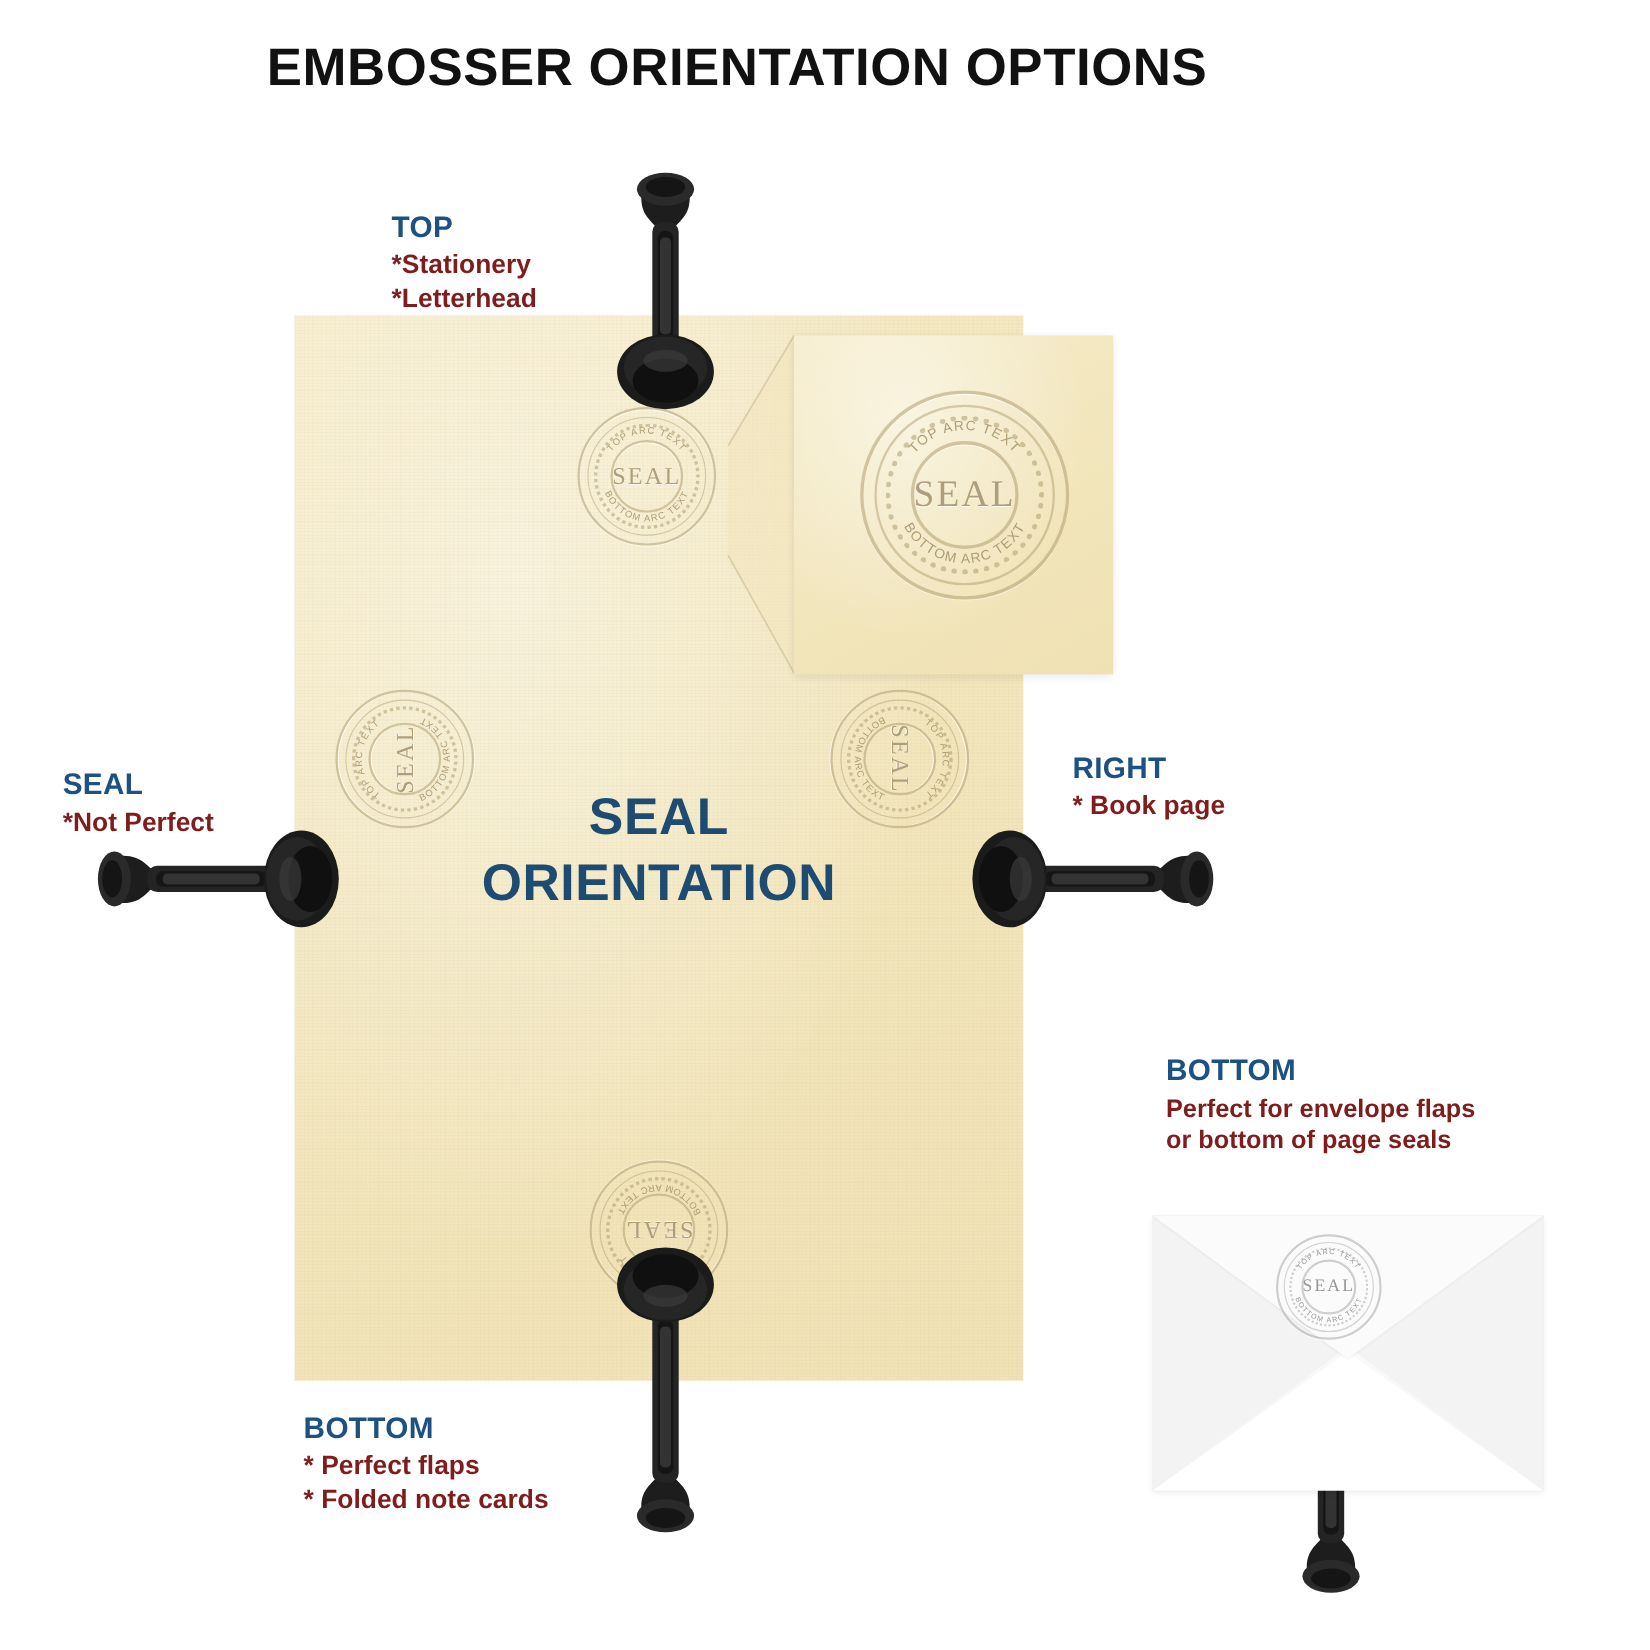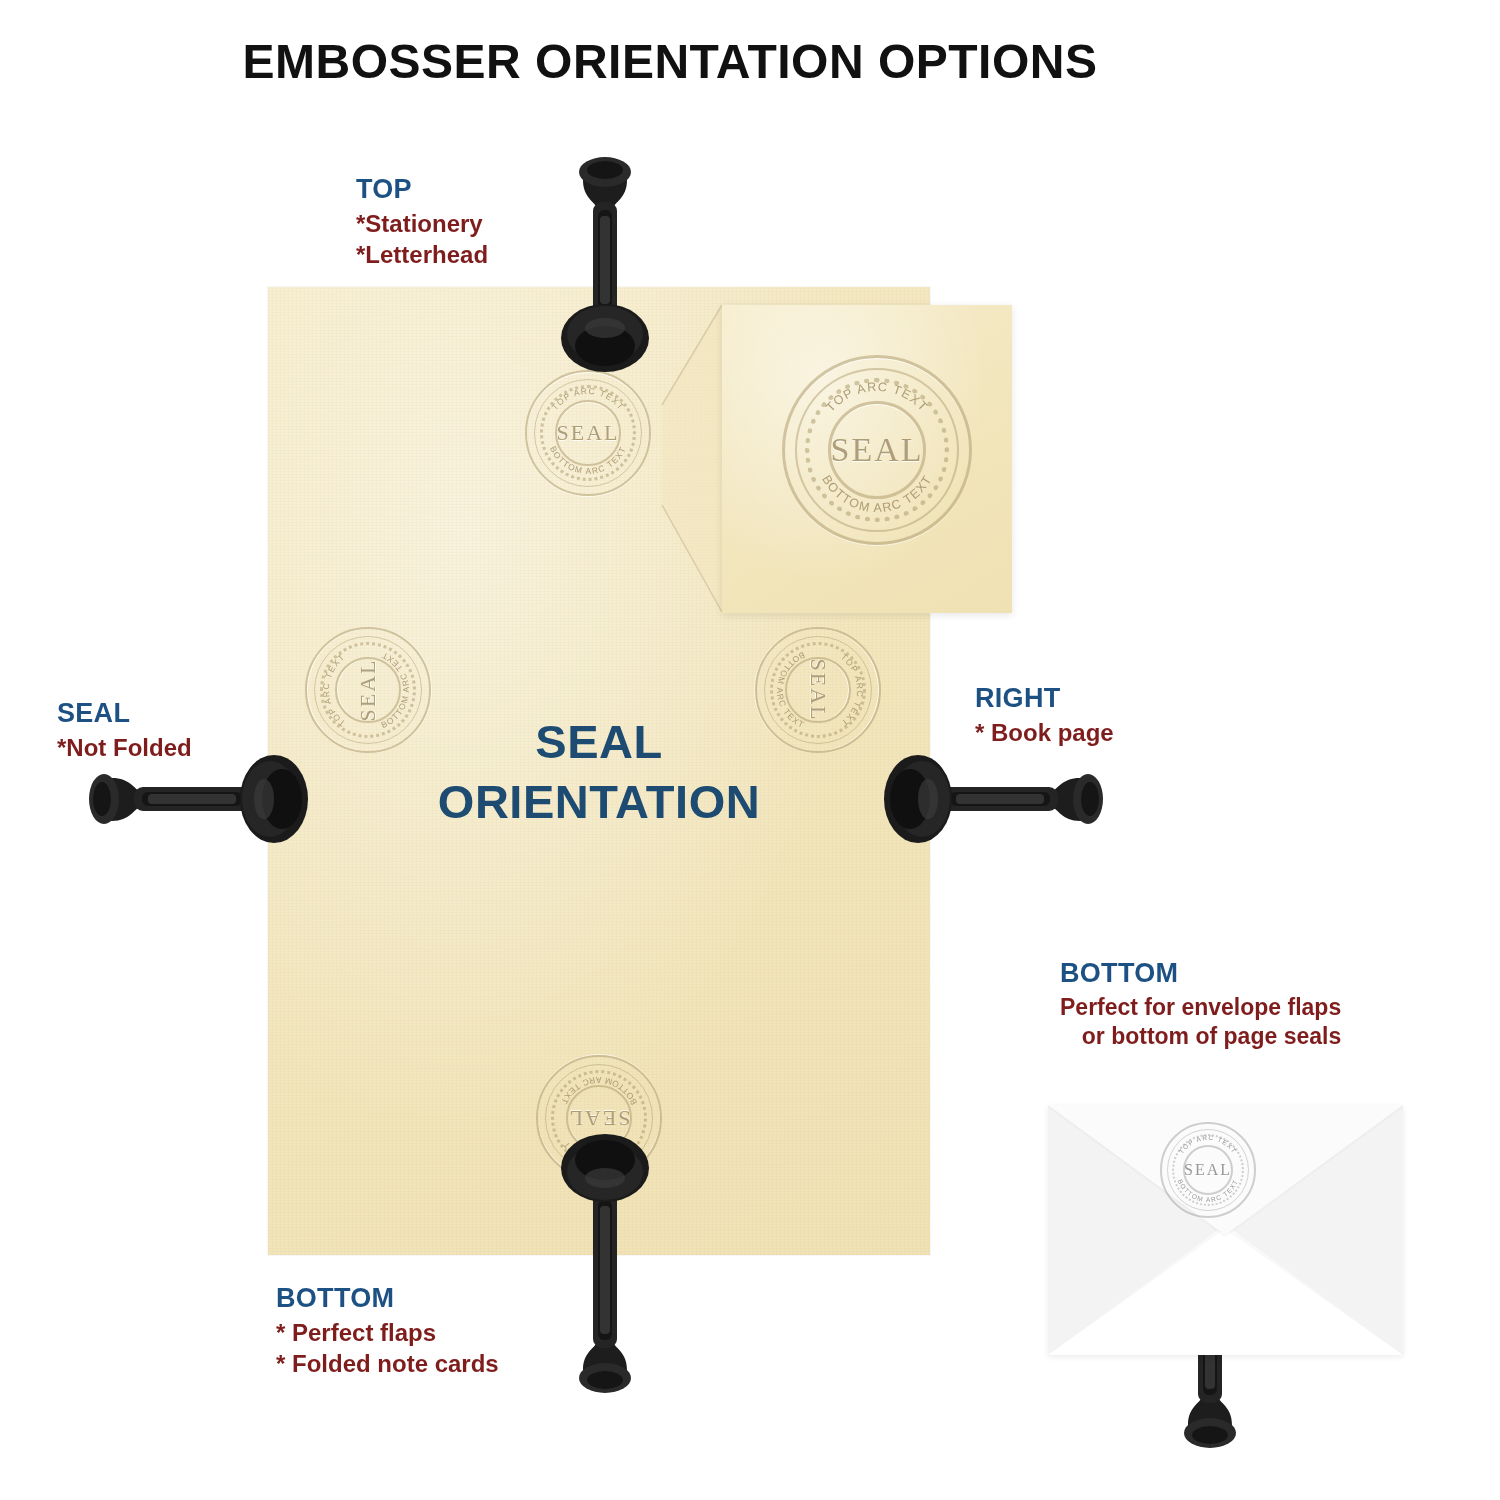--- a/index.html
+++ b/index.html
@@ -145,26 +145,26 @@
     font-size: 27px;
     letter-spacing: 0.3px;
     margin-bottom: 4px;
   }
   .label .ln {
     color: #7f1d1d;
     font-weight: bold;
     font-size: 24px;
     line-height: 1.28;
   }
-  #label-top    { left: 356px; top: 174px; }
+  #label-top    { left: 356px; top: 191px; }
   #label-left   { left: 57px;  top: 698px; }
   #label-right  { left: 975px; top: 683px; }
   #label-bottom { left: 276px; top: 1283px; }
   #label-bottom-env { left: 1060px; top: 958px; }
-  #label-bottom-env .ln { font-size: 23px; text-align: right; }
+  #label-bottom-env .ln { font-size: 23px; }
 
   
   #envelope {
     position: absolute;
     left: 1048px; top: 1105px;
     width: 355px; height: 250px;
   }
   #envelope .env-body {
     position: absolute; inset: 0;
     background: linear-gradient(180deg,#ffffff 0%, #f4f4f4 100%);
@@ -419,21 +419,21 @@
 </div>
 
 <div class="label" id="label-top">
   <div class="hd">TOP</div>
   <div class="ln">*Stationery</div>
   <div class="ln">*Letterhead</div>
 </div>
 
 <div class="label" id="label-left">
   <div class="hd">SEAL</div>
-  <div class="ln">*Not Folded</div>
+  <div class="ln">*Not Perfect</div>
 </div>
 
 <div class="label" id="label-right">
   <div class="hd">RIGHT</div>
   <div class="ln">* Book page</div>
 </div>
 
 <div class="label" id="label-bottom">
   <div class="hd">BOTTOM</div>
   <div class="ln">* Perfect flaps</div>

